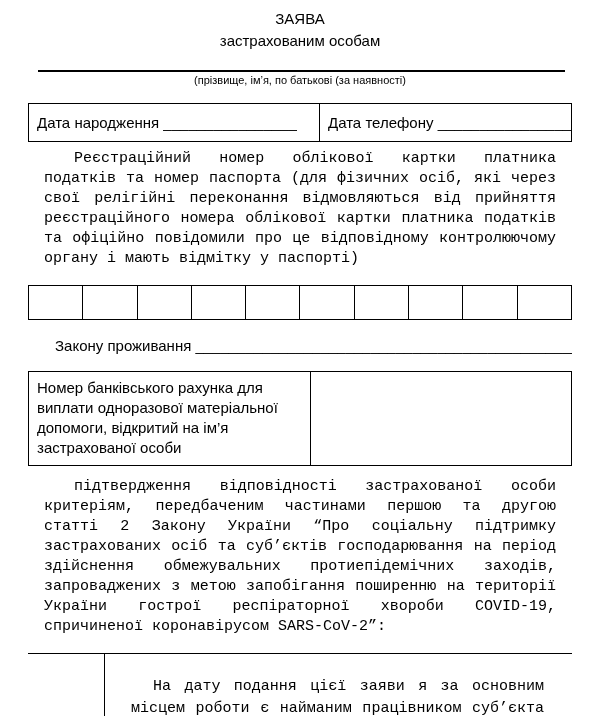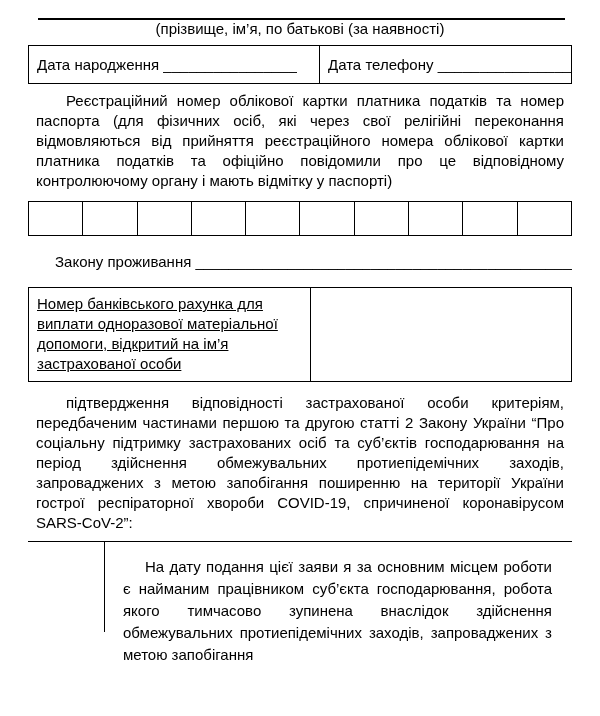--- a/index.html
+++ b/index.html
@@ -12,62 +12,64 @@
   .doc { padding:0 28px; }
 
   .title { margin-top:8px; text-align:center; line-height:22px; }
 
   .name-line {
     margin:18px 7px 0 10px; height:0;
     border-bottom:2px solid #000;
   }
   .caption {
     margin-top:2px; text-align:center;
-    font-size:15px; line-height:13px;
+    font-size:11px; line-height:13px;
   }
 
   table { border-collapse:collapse; width:544px; table-layout:fixed; }
   td { border:1.5px solid #000; vertical-align:top; }
 
-  .t1 { margin-top:10px; }
+  .t1 { margin-top:16px; }
   .t1 td { padding:9px 8px 8px 8px; white-space:nowrap; overflow:hidden; }
   .t1 td.c1 { width:274px; }
 
-  .para { margin:8px; text-align:justify; }
+  .para { margin:16px; text-align:justify;font-family:Liberation Mono, monospace; }
   .p-indent { text-indent:30px; }
   .p1 { margin-top:7px; }
   .p2 { margin-top:11px; }
 
   .digits { margin-top:10px; }
   .digits td { height:31px; }
 
   .residence { margin-top:16px; text-indent:27px; white-space:nowrap; overflow:hidden; }
 
   .bank { margin-top:7px; }
   .bank td { padding:6px 8px; }
   .bank td.lbl { width:265px; line-height:20px; }
-  .bank tr.r1 td { height:81px;text-decoration:underline; }
+  .bank tr.r1 td { height:81px; }
   .bank tr.r2 td { height:41px; }
 
   .bottom-table {
     margin-top:3px; border-top:1.5px solid #000;
     display:flex; align-items:stretch; height:90px;
   }
   .check-col { width:76px; border-right:1.5px solid #000; }
   .stmt-col { flex:1; padding:6px 12px 0 10px; }
   .stmt { text-indent:22px; line-height:22px; }
 
   .blank { letter-spacing:0; }
 </style>
 </head>
 <body>
 
 <div class="doc">
 
   <div class="title">
+    <div>ЗАЯВА</div>
+    <div>застрахованим особам</div>
   </div>
 
   <div class="name-line"></div>
   <div class="caption">(прізвище, ім’я, по батькові (за наявності)</div>
 
   <table class="t1">
     <tbody>
         <tr>
       <td class="c1"><span>Дата народження</span> <span class="blank">________________</span></td>
       <td><span>Дата телефону</span> <span class="blank">_________________</span></td>

